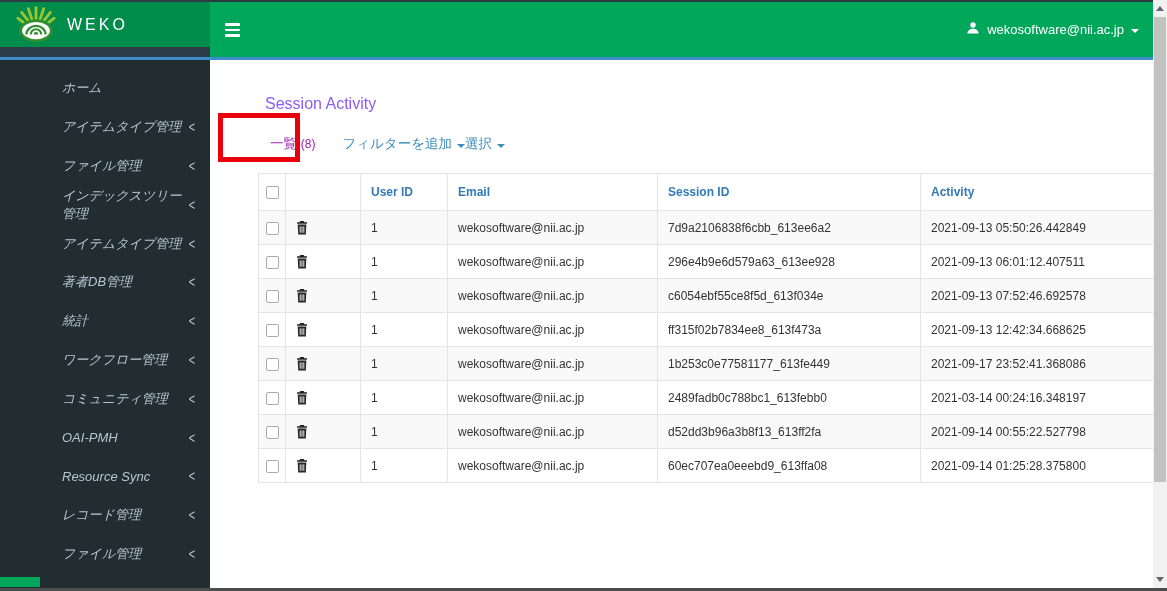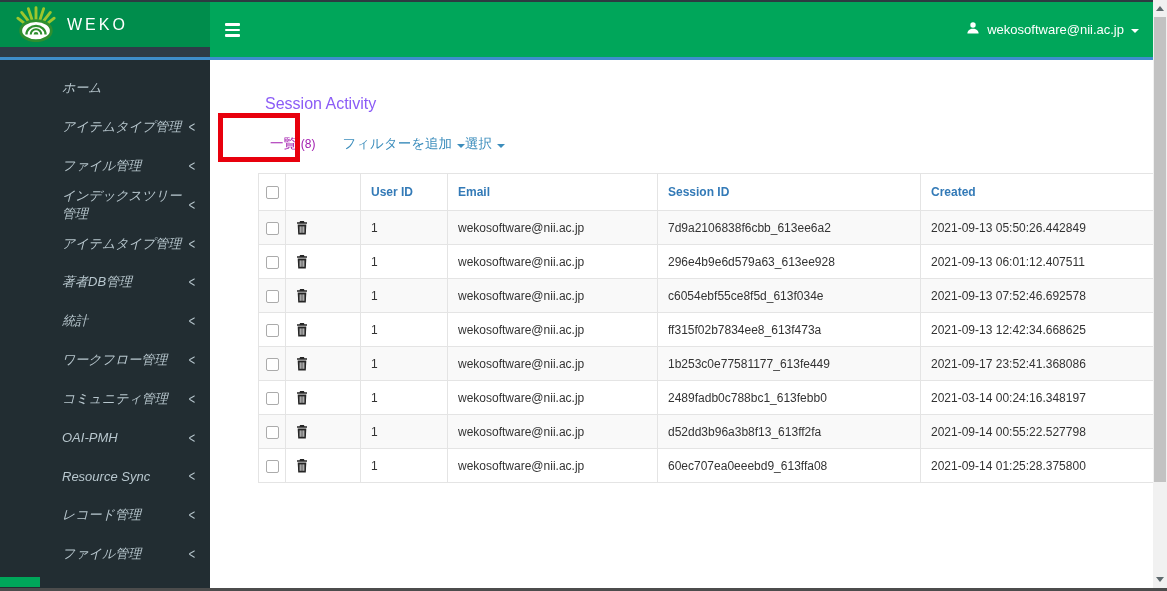--- a/index.html
+++ b/index.html
@@ -205,21 +205,21 @@
     </colgroup>
     <thead>
       <tr>
         <th class="col-check">
           <span class="checkbox"></span>
         </th>
         <th></th>
         <th>User ID</th>
         <th>Email</th>
         <th>Session ID</th>
-        <th>Created</th>
+        <th>Activity</th>
       </tr>
     </thead>
     <tbody>
         <tr>
           <td class="col-check"><span class="checkbox"></span></td>
           <td><span class="trash"><svg width="12" height="14" viewBox="0 0 12 14">
                 <path d="M4.1 0h3.8l.6 1.2H11v1.5H1V1.2h2.5z" fill="#262626"></path>
                 <path d="M1.7 3.6h8.6l-.5 10H2.2z" fill="#262626"></path>
                 <g stroke="#f9f9f9" stroke-width="0.9">
                   <line x1="4.2" y1="5.4" x2="4.2" y2="11.8"></line>

